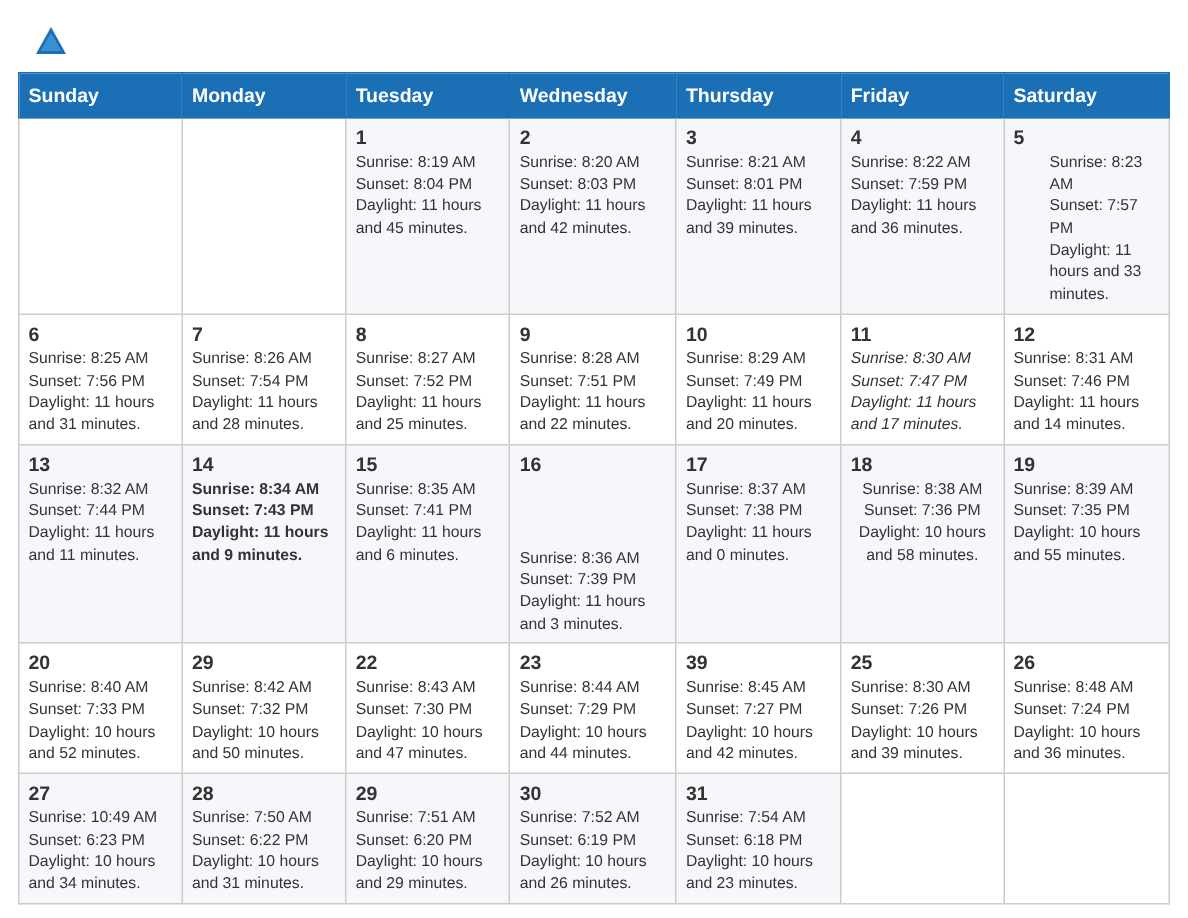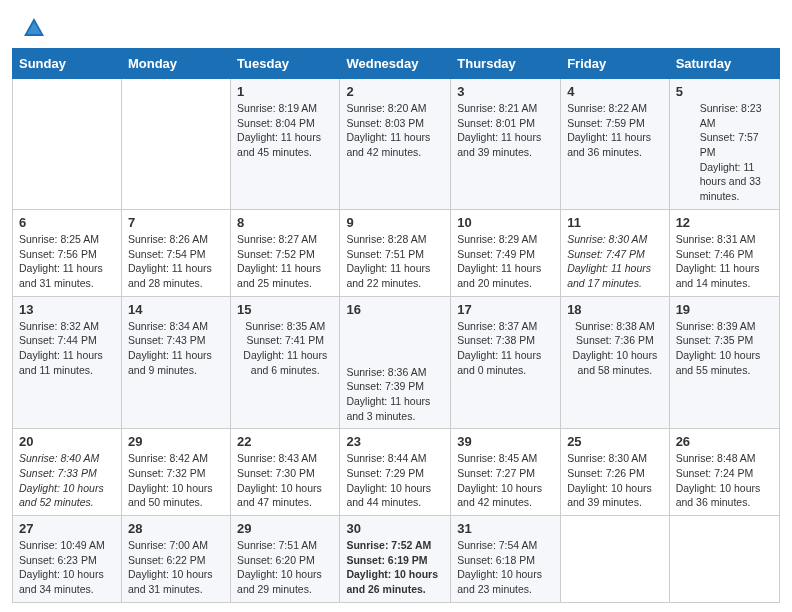--- a/index.html
+++ b/index.html
@@ -208,27 +208,27 @@
       </tr>
       <tr>
         <td>
           <span class="day-number">13</span>
           <div class="day-info" style="white-space: pre-line;">Sunrise: 8:32 AM
 Sunset: 7:44 PM
 Daylight: 11 hours and 11 minutes.</div>
         </td>
         <td>
           <span class="day-number">14</span>
-          <div class="day-info" style="white-space: pre-line;">Sunrise: 8:34 AM
+          <div class="day-info" style="white-space: pre-line; font-weight: bold;">Sunrise: 8:34 AM
 Sunset: 7:43 PM
 Daylight: 11 hours and 9 minutes.</div>
         </td>
         <td>
           <span class="day-number">15</span>
-          <div class="day-info" style="white-space: pre-line; text-align: center;">Sunrise: 8:35 AM
+          <div class="day-info" style="white-space: pre-line;">Sunrise: 8:35 AM
 Sunset: 7:41 PM
 Daylight: 11 hours and 6 minutes.</div>
         </td>
         <td>
           <span class="day-number">16</span>
           <div class="day-info" style="white-space: pre-line; margin-top: 48px;">Sunrise: 8:36 AM
 Sunset: 7:39 PM
 Daylight: 11 hours and 3 minutes.</div>
         </td>
         <td>
@@ -246,21 +246,21 @@
         <td>
           <span class="day-number">19</span>
           <div class="day-info" style="white-space: pre-line;">Sunrise: 8:39 AM
 Sunset: 7:35 PM
 Daylight: 10 hours and 55 minutes.</div>
         </td>
       </tr>
       <tr>
         <td>
           <span class="day-number">20</span>
-          <div class="day-info" style="white-space: pre-line; font-style: italic;">Sunrise: 8:40 AM
+          <div class="day-info" style="white-space: pre-line;">Sunrise: 8:40 AM
 Sunset: 7:33 PM
 Daylight: 10 hours and 52 minutes.</div>
         </td>
         <td>
           <span class="day-number">29</span>
           <div class="day-info" style="white-space: pre-line;">Sunrise: 8:42 AM
 Sunset: 7:32 PM
 Daylight: 10 hours and 50 minutes.</div>
         </td>
         <td>
@@ -296,33 +296,33 @@
       </tr>
       <tr>
         <td>
           <span class="day-number">27</span>
           <div class="day-info" style="white-space: pre-line;">Sunrise: 10:49 AM
 Sunset: 6:23 PM
 Daylight: 10 hours and 34 minutes.</div>
         </td>
         <td>
           <span class="day-number">28</span>
-          <div class="day-info" style="white-space: pre-line;">Sunrise: 7:00 AM
+          <div class="day-info" style="white-space: pre-line;">Sunrise: 7:50 AM
 Sunset: 6:22 PM
 Daylight: 10 hours and 31 minutes.</div>
         </td>
         <td>
           <span class="day-number">29</span>
           <div class="day-info" style="white-space: pre-line;">Sunrise: 7:51 AM
 Sunset: 6:20 PM
 Daylight: 10 hours and 29 minutes.</div>
         </td>
         <td>
           <span class="day-number">30</span>
-          <div class="day-info" style="white-space: pre-line; font-weight: bold;">Sunrise: 7:52 AM
+          <div class="day-info" style="white-space: pre-line;">Sunrise: 7:52 AM
 Sunset: 6:19 PM
 Daylight: 10 hours and 26 minutes.</div>
         </td>
         <td>
           <span class="day-number">31</span>
           <div class="day-info" style="white-space: pre-line;">Sunrise: 7:54 AM
 Sunset: 6:18 PM
 Daylight: 10 hours and 23 minutes.</div>
         </td>
         <td class="empty-cell"></td>

